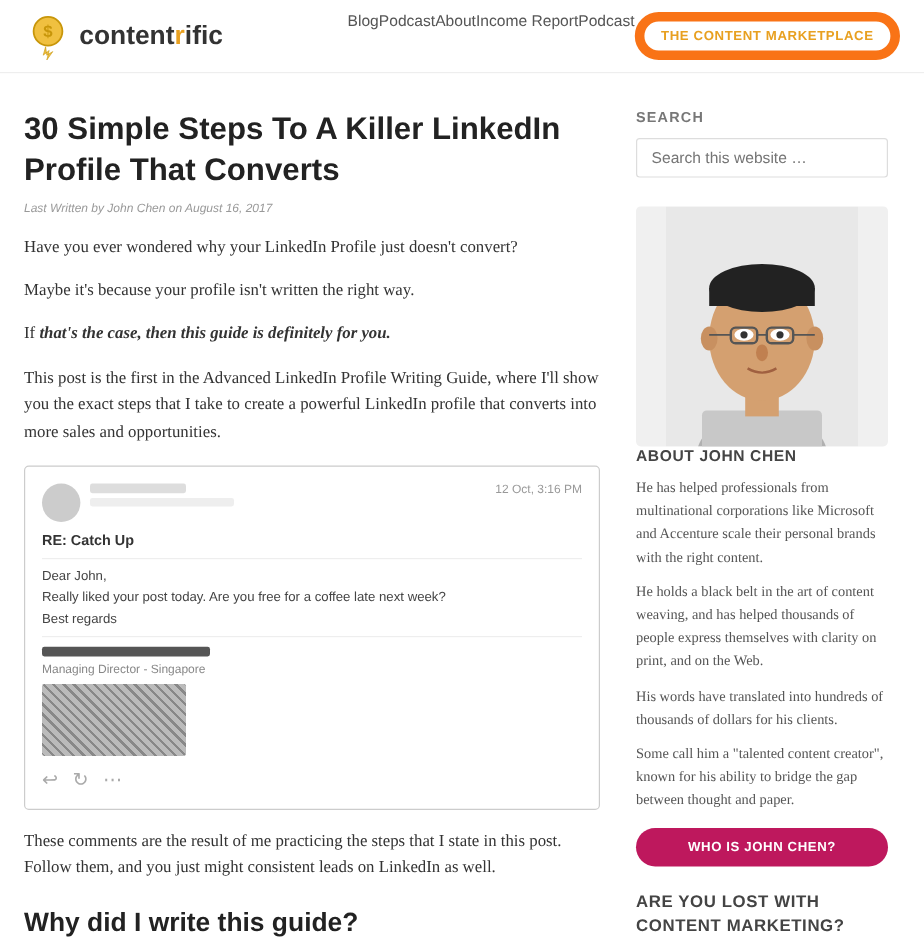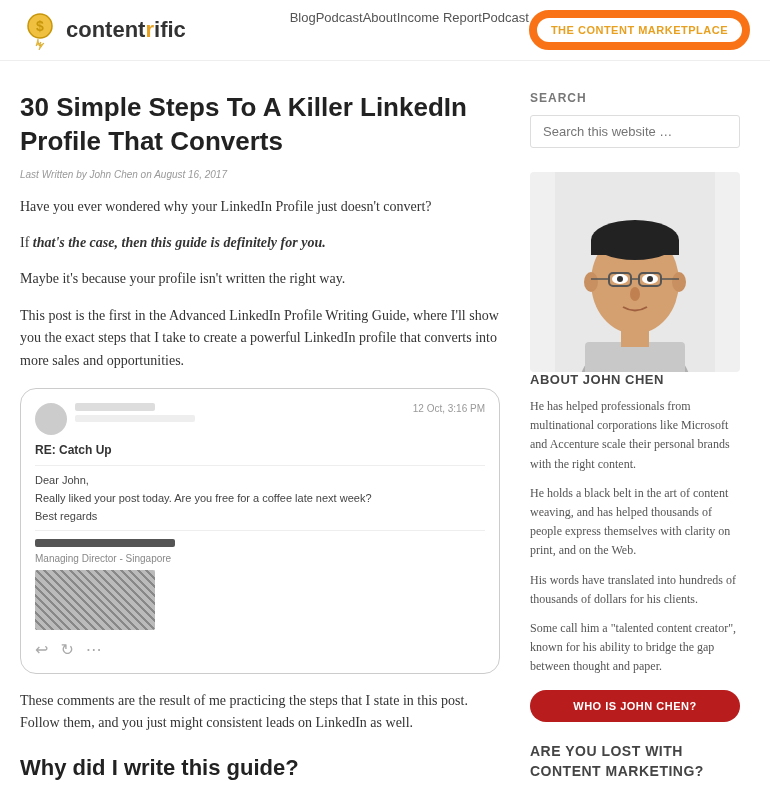--- a/index.html
+++ b/index.html
@@ -99,21 +99,21 @@
       font-weight: bold;
       color: #222;
       margin-top: 20px;
       margin-bottom: 16px;
       font-family: Arial, sans-serif;
     }
 
     
     .email-screenshot {
       border: 1px solid #ccc;
-      border-radius: 16px;
+      border-radius: 4px;
       padding: 14px;
       margin: 16px 0;
       background: #fff;
       font-size: 11px;
       font-family: Arial, sans-serif;
     }
     .email-header-row {
       display: flex;
       align-items: flex-start;
       gap: 8px;
@@ -235,21 +235,21 @@
       text-transform: uppercase;
     }
     .about-text {
       font-size: 12px;
       color: #555;
       line-height: 1.6;
       margin-bottom: 10px;
     }
     .who-btn {
       display: block;
-      background: #b91c1c;
+      background: #be185d;
       color: #fff;
       text-align: center;
       padding: 10px;
       border-radius: 24px;
       font-size: 11px;
       font-weight: bold;
       font-family: Arial, sans-serif;
       letter-spacing: 0.5px;
       text-decoration: none;
       margin: 14px 0 20px;
@@ -293,24 +293,24 @@
 </header>
 
 <div class="page-body">
 
   <main class="main-content">
     <h1 class="article-title">30 Simple Steps To A Killer LinkedIn Profile That Converts</h1>
     <div class="article-meta">Last Written by John Chen on August 16, 2017</div>
 
     <div class="article-body">
       <p>Have you ever wondered why your LinkedIn Profile just doesn't convert?</p>
+      <p>Maybe it's because your profile isn't written the right way.</p>
       <p>
         <span>If </span><span class="italic-bold">that's the case, then this guide is definitely for you.</span>
       </p>
-      <p>Maybe it's because your profile isn't written the right way.</p>
       <p>This post is the first in the Advanced LinkedIn Profile Writing Guide, where I'll show you the exact steps that I take to create a powerful LinkedIn profile that converts into more sales and opportunities.</p>
 
       <div class="email-screenshot">
         <div class="email-header-row">
           <div class="avatar-placeholder"></div>
           <div class="email-sender-info">
             <div class="email-sender-name"></div>
             <div class="email-sender-email"></div>
           </div>
           <div class="email-date">12 Oct, 3:16 PM</div>

